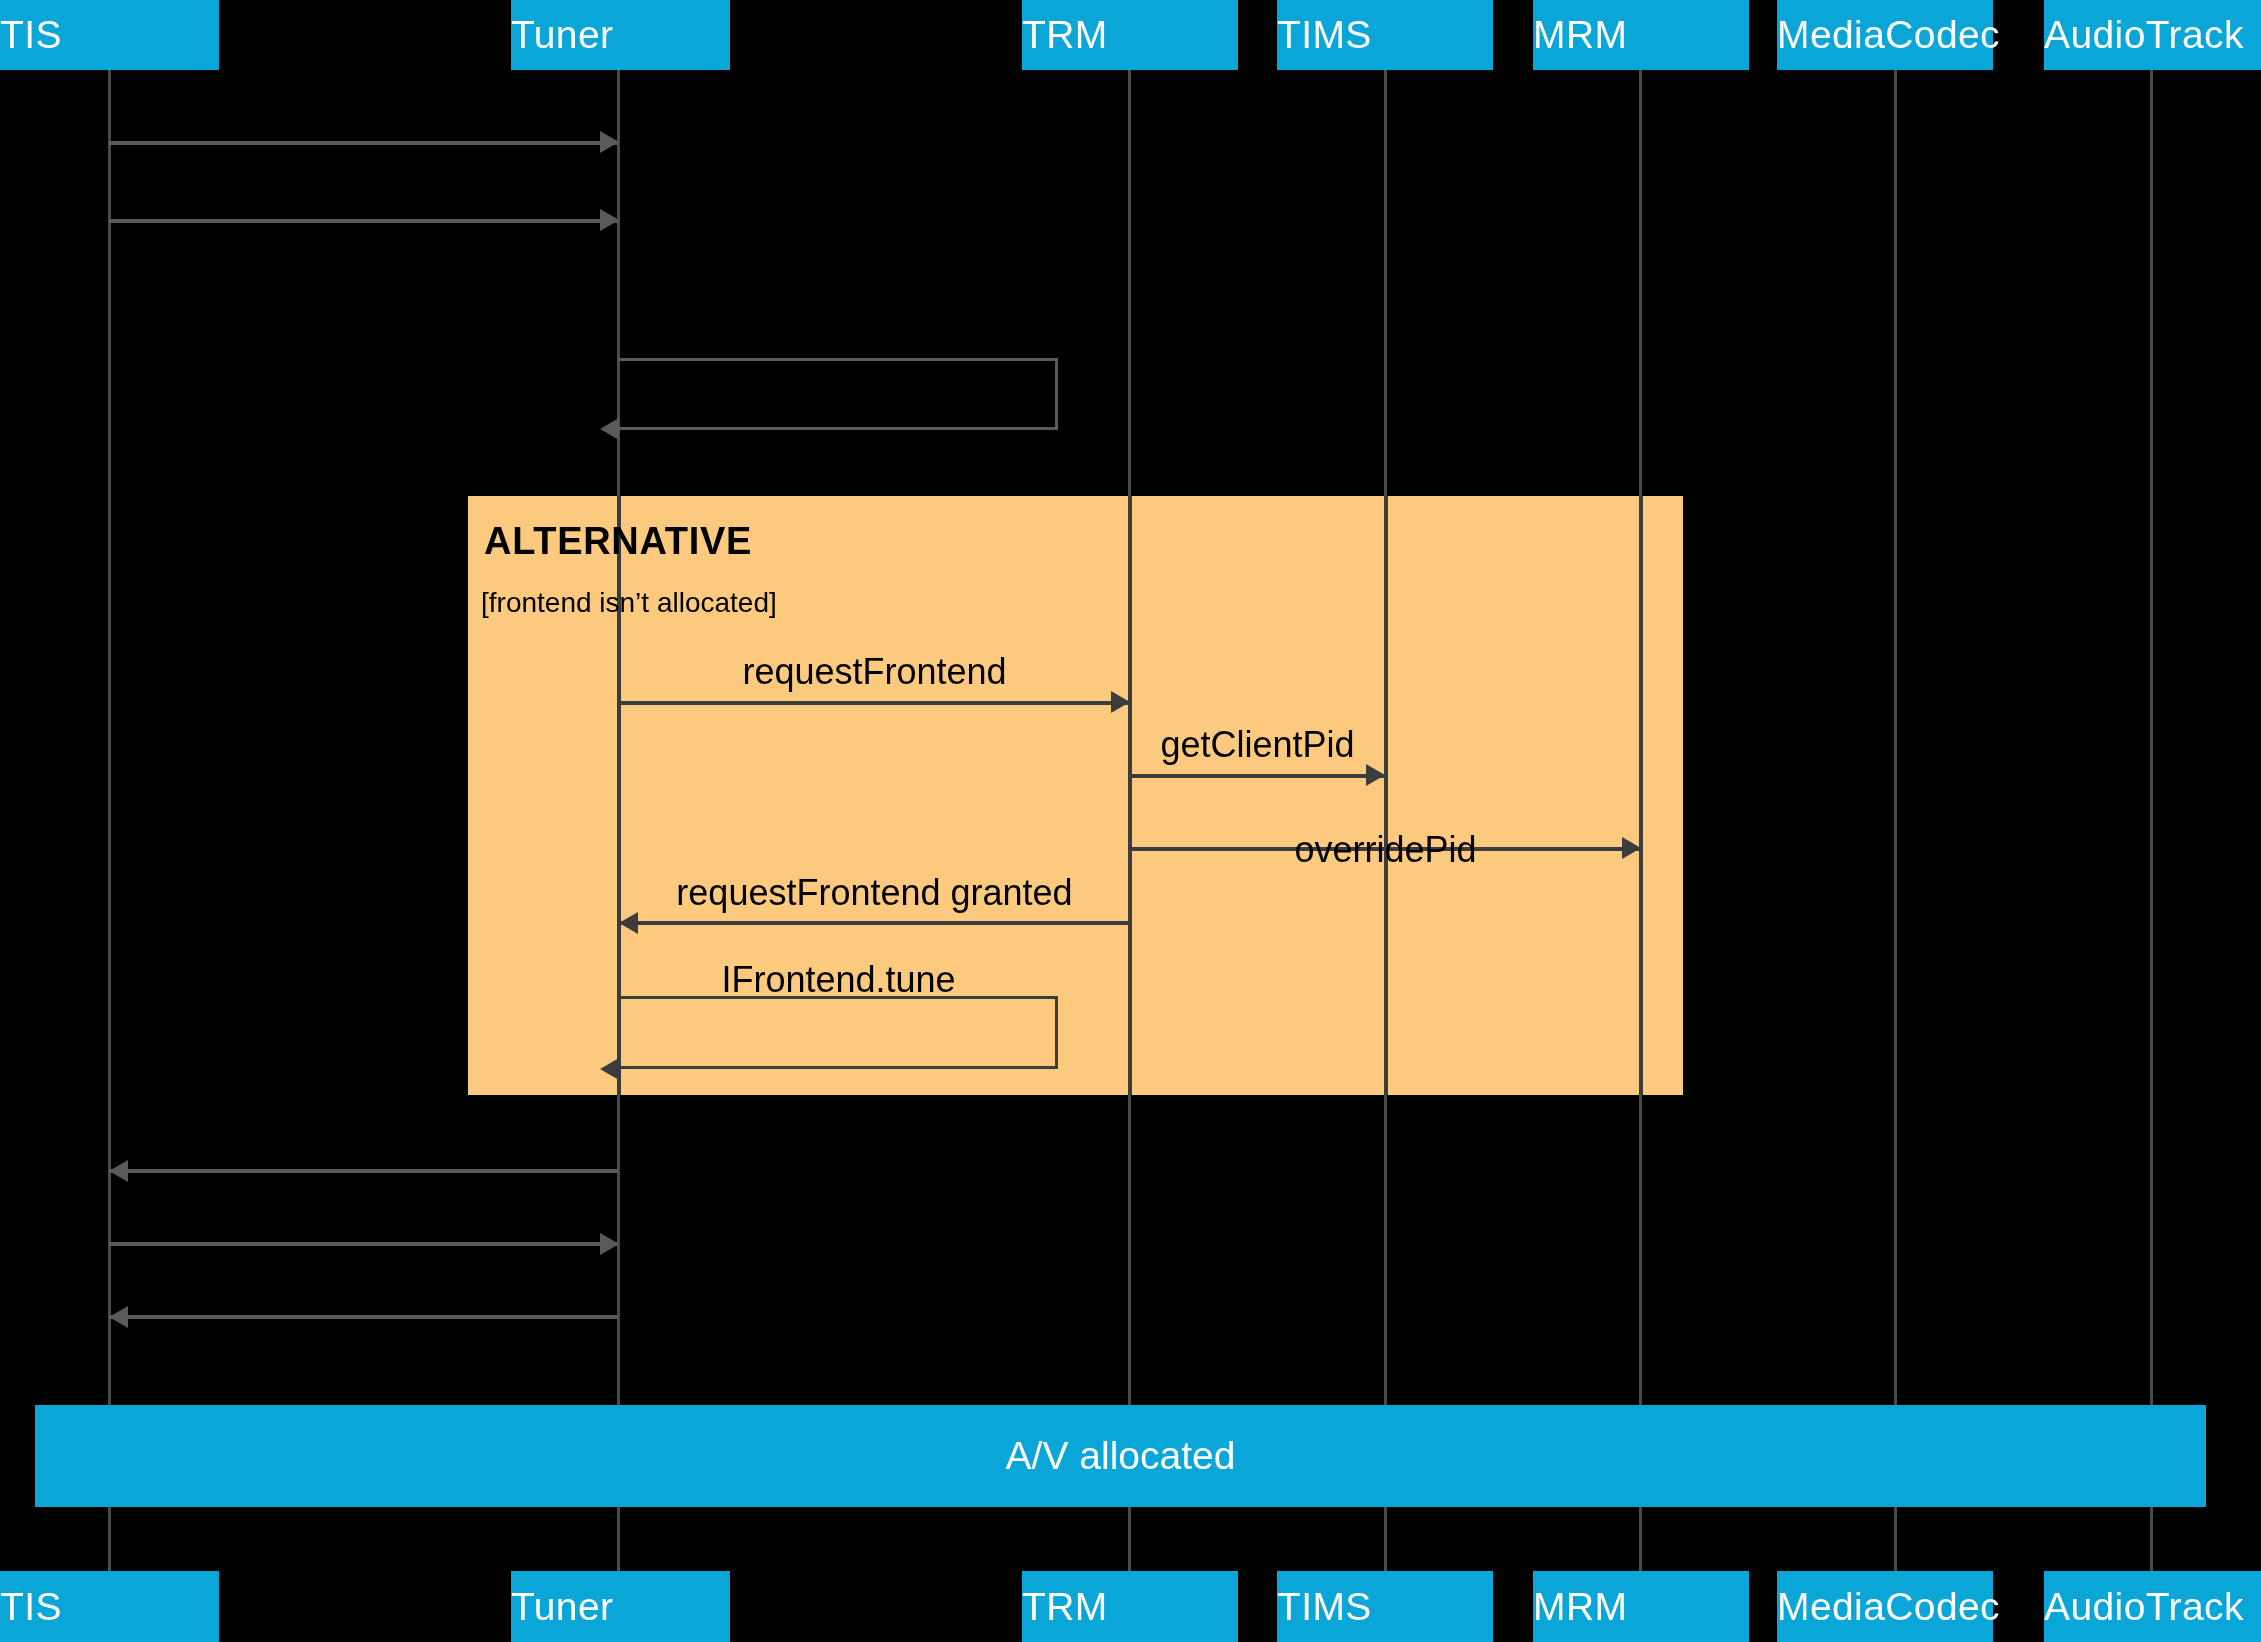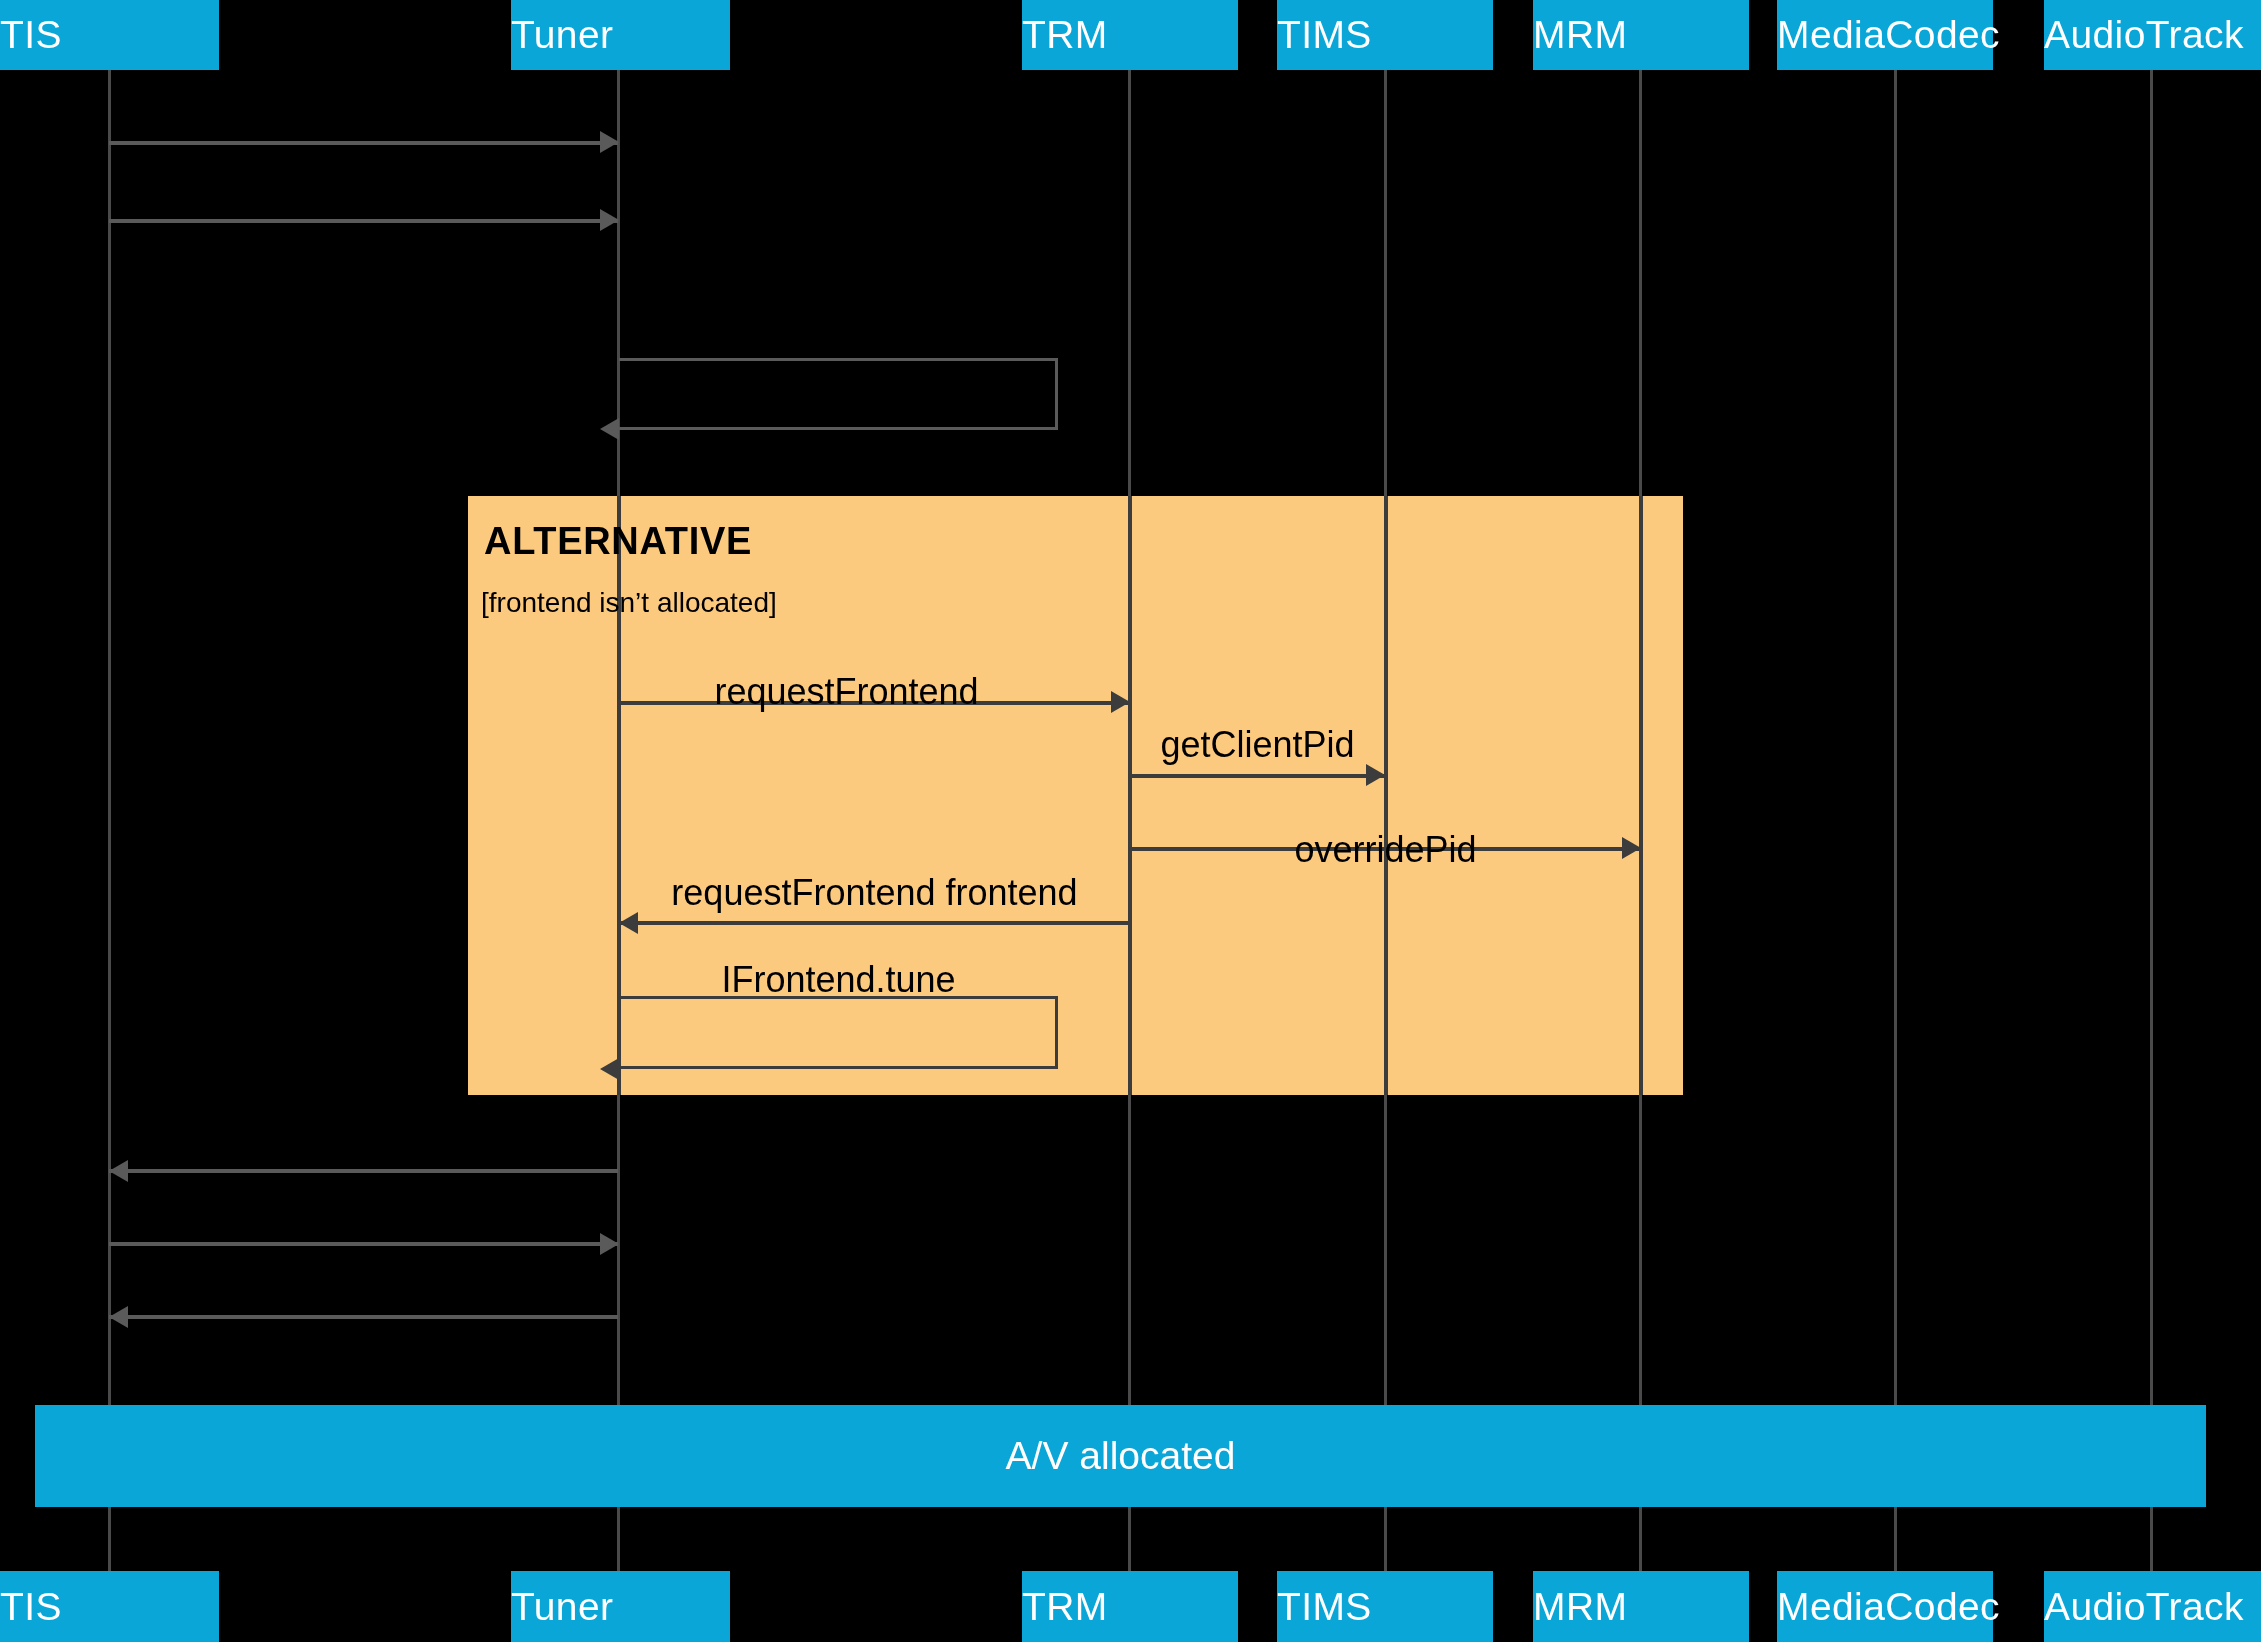--- a/index.html
+++ b/index.html
@@ -159,30 +159,30 @@
 
   <div id="messages">
       <div class="msg gray" style="left: 109px; top: 141px; width: 509px;"></div>
       <div class="arrowhead right gray" style="top: 131px; left: 600px;"></div>
       <div class="msg gray" style="left: 109px; top: 219px; width: 509px;"></div>
       <div class="arrowhead right gray" style="top: 209px; left: 600px;"></div>
       <div class="selfloop gray" style="left: 619px; top: 358px; width: 439px; height: 72px;"></div>
       <div class="arrowhead left gray" style="left: 600px; top: 418px;"></div>
       <div class="msg dark" style="left: 619px; top: 701px; width: 511px;"></div>
       <div class="arrowhead right dark" style="top: 691px; left: 1111px;"></div>
-      <div class="msg-label" style="left: 591px; width: 511px; top: 651px; margin-top: 20px;">requestFrontend</div>
+      <div class="msg-label" style="left: 619px; width: 511px; top: 651px;">requestFrontend</div>
       <div class="msg dark" style="left: 1130px; top: 774px; width: 255px;"></div>
       <div class="arrowhead right dark" style="top: 764px; left: 1366px;"></div>
       <div class="msg-label" style="left: 1130px; width: 255px; top: 724px;">getClientPid</div>
       <div class="msg dark" style="left: 1130px; top: 847px; width: 511px;"></div>
       <div class="arrowhead right dark" style="top: 837px; left: 1622px;"></div>
       <div class="msg-label" style="left: 1130px; width: 511px; top: 829px;">overridePid</div>
       <div class="msg dark" style="left: 619px; top: 921px; width: 511px;"></div>
       <div class="arrowhead left dark" style="top: 912px; left: 619px;"></div>
-      <div class="msg-label" style="left: 619px; width: 511px; top: 872px;">requestFrontend frontend</div>
+      <div class="msg-label" style="left: 619px; width: 511px; top: 872px;">requestFrontend granted</div>
       <div class="selfloop dark" style="left: 619px; top: 996px; width: 439px; height: 73px;"></div>
       <div class="arrowhead left dark" style="left: 600px; top: 1058px;"></div>
       <div class="msg-label" style="left: 619px; width: 439px; top: 959px;">IFrontend.tune</div>
       <div class="msg gray" style="left: 109px; top: 1169px; width: 509px;"></div>
       <div class="arrowhead left gray" style="top: 1160px; left: 109px;"></div>
       <div class="msg gray" style="left: 109px; top: 1242px; width: 509px;"></div>
       <div class="arrowhead right gray" style="top: 1233px; left: 600px;"></div>
       <div class="msg gray" style="left: 109px; top: 1315px; width: 509px;"></div>
       <div class="arrowhead left gray" style="top: 1306px; left: 109px;"></div>
     </div>

